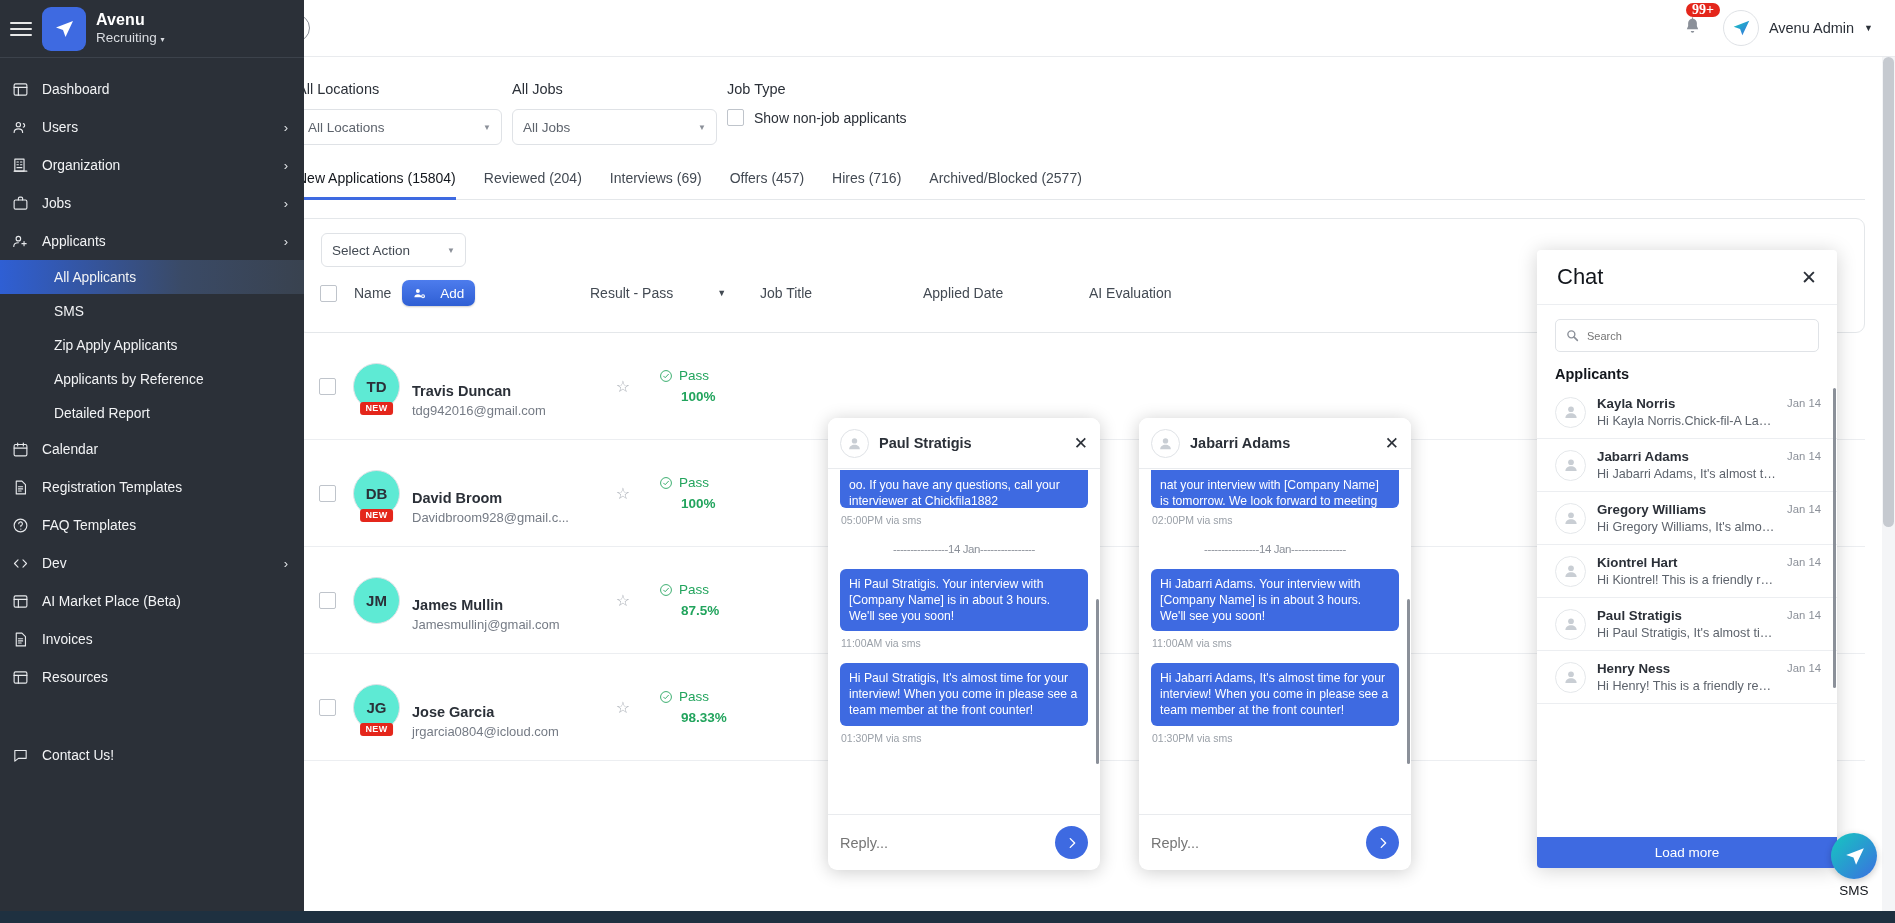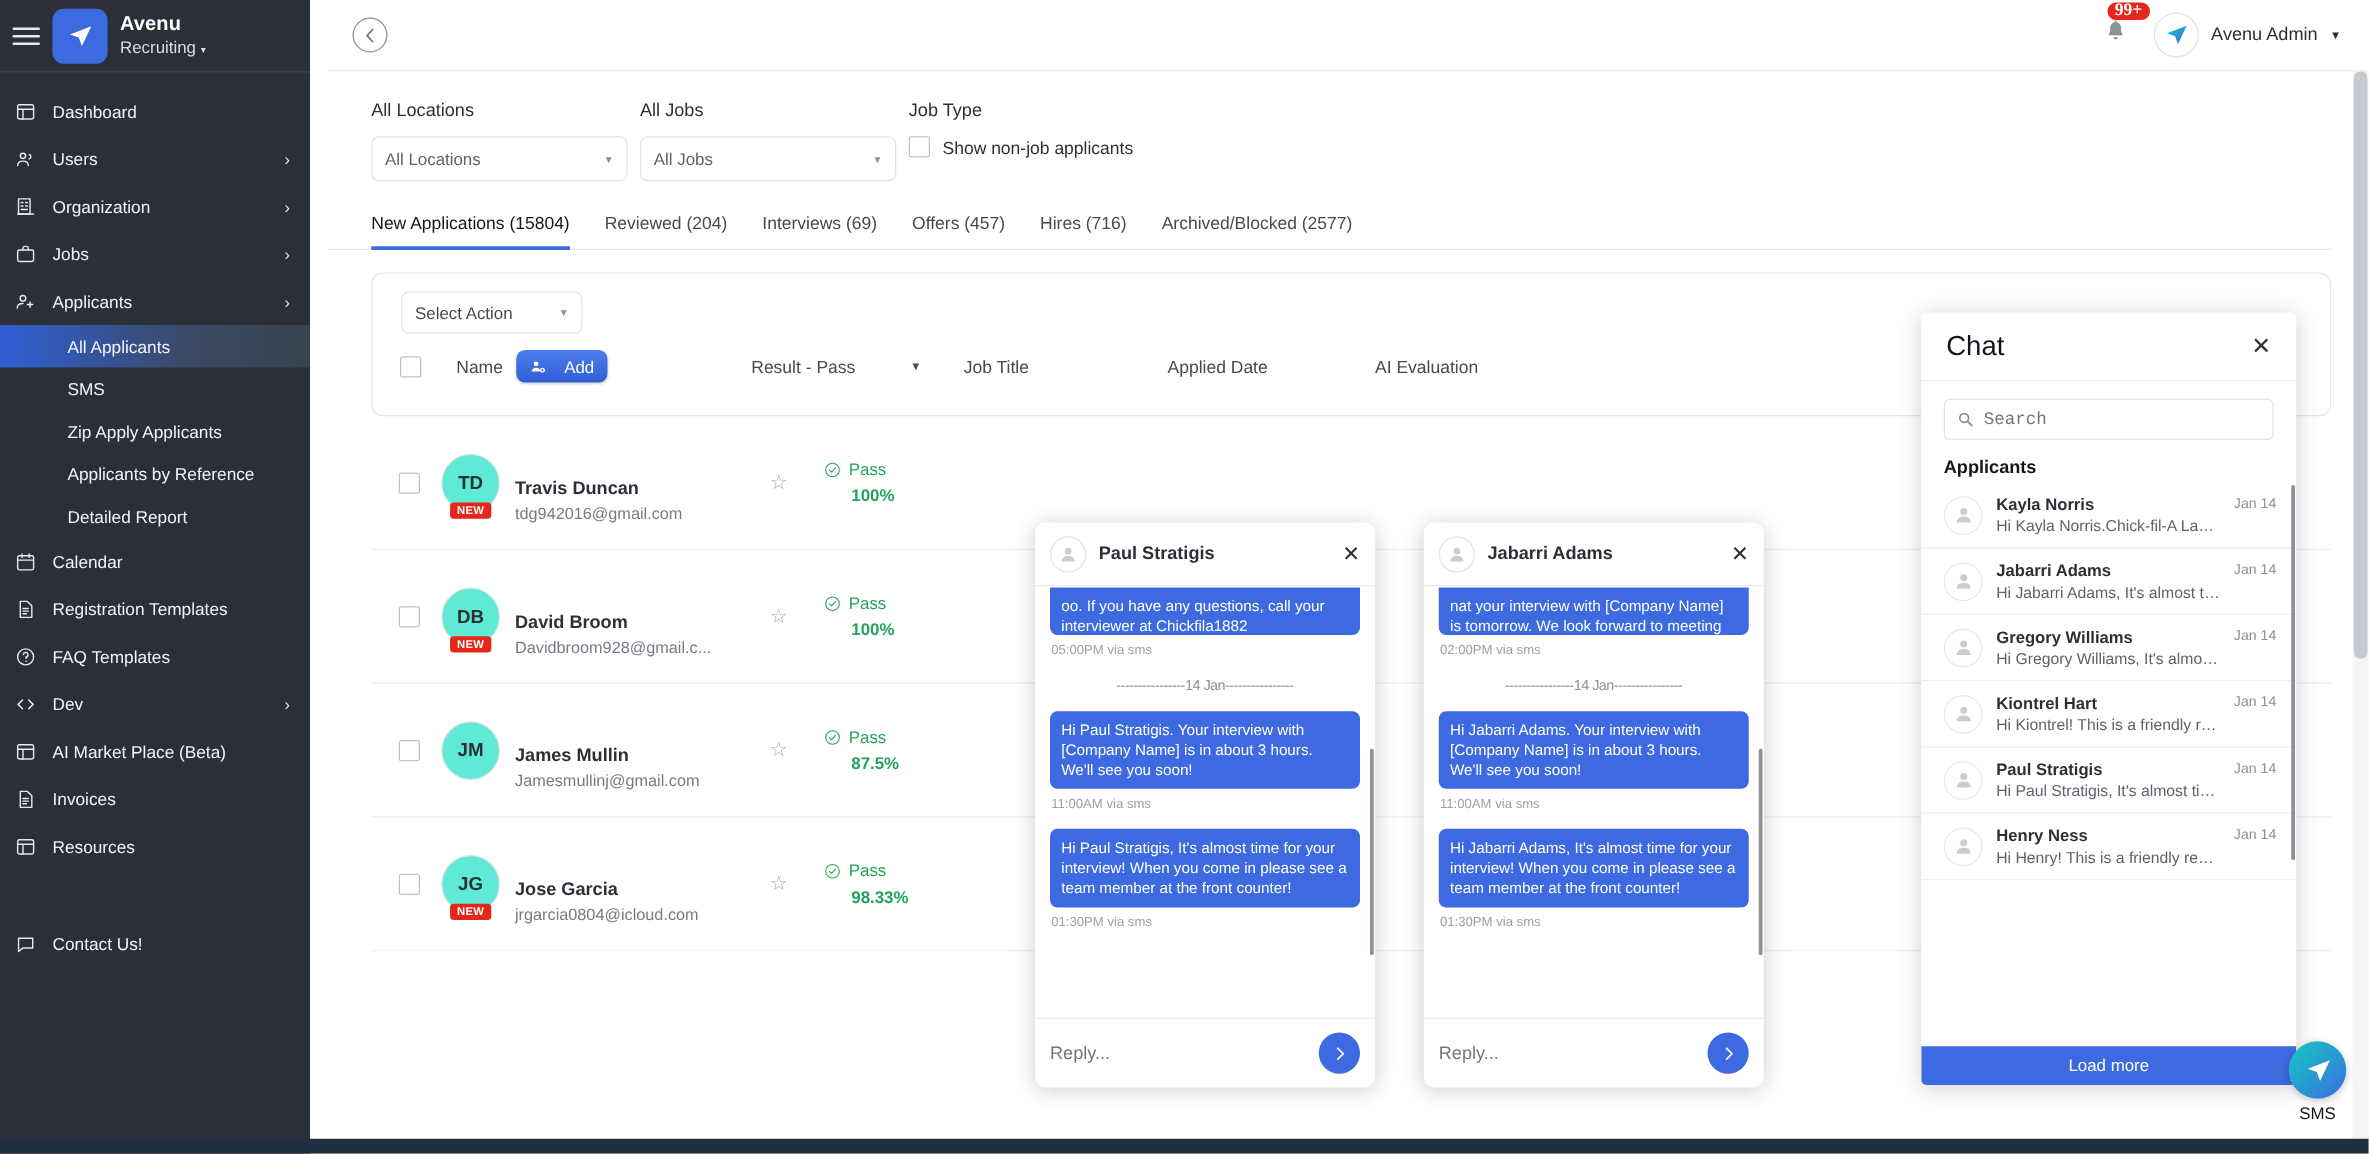--- a/index.html
+++ b/index.html
@@ -6,21 +6,21 @@
   html, body {
     width: 1895px; height: 923px;
     font-family: "Liberation Sans", sans-serif;
     background: #ffffff;
     overflow: hidden;
   }
   #app { position: relative; width: 1895px; height: 923px; }
 
   
   .sidebar {
-    position: absolute; left: 0; top: 0; width: 248px; height: 923px;
+    position: absolute; left: 0; top: 0; width: 304px; height: 923px;
     background: #2b3038; color: #ffffff; z-index: 40;
     display: flex; flex-direction: column;
   }
   .sb-top { height: 57px; display: flex; align-items: center; padding: 0 10px; gap: 10px; }
   .hamburger { width: 22px; display: flex; flex-direction: column; gap: 4px; cursor: pointer; }
   .hamburger span { display: block; height: 2px; background: #e8e8e8; border-radius: 1px; }
   .sb-logo {
     width: 44px; height: 44px; border-radius: 9px;
     background: #3e6ae1; display: flex; align-items: center; justify-content: center;
   }
@@ -193,21 +193,21 @@
     z-index: 70; display: flex; flex-direction: column; overflow: hidden;
   }
   .cp-head { height: 55px; display: flex; align-items: center; padding: 0 20px; border-bottom: 1px solid #eceef1;}
   .cp-title { font-size: 22px; color: #12161c; flex: 1;}
   .cp-x { font-size: 19px; color: #2b3038; cursor: pointer; line-height:1;}
   .cp-search-wrap { padding: 14px 18px 6px; }
   .cp-search {
     height: 33px; border: 1px solid #e0e3e7; border-radius: 5px; display: flex;
     align-items: center; padding: 0 10px; gap: 8px;
   }
-  .cp-search input { border: none; outline: none; font-size: 14px; color: #b91c1c; font-family: Liberation Mono, monospace; flex:1; background: transparent;}
+  .cp-search input { border: none; outline: none; font-size: 11px; color: #b91c1c; font-family: Liberation Sans, sans-serif; flex:1; background: transparent;}
   .cp-sec { font-size: 14.5px; font-weight: 700; color: #12161c; padding: 8px 18px 4px;}
   .cp-list { flex: 1; overflow: hidden; position: relative; }
   .cp-item {
     display: flex; align-items: center; gap: 11px; padding: 10px 16px 10px 18px;
     border-bottom: 1px solid #eceef1; cursor: pointer;
   }
   .cp-av {
     width: 31px; height: 31px; border-radius: 50%; border: 1px solid #e5e8eb; flex: 0 0 31px;
     display: flex; align-items: center; justify-content: center; background: #fff;
   }
@@ -471,21 +471,21 @@
         <div class="tab">Archived/Blocked (2577)</div>
       </div>
 
     <div class="panel">
       <div class="sel-action">
         <span>Select Action</span>
         <span class="arw">▼</span>
       </div>
       <div class="thead">
         <div class="row-cb"></div>
-        <div class="th th-name" style="margin-left:28px;width:236px">
+        <div class="th th-name" style="margin-left:17px;width:236px">
           <span>Name</span>
           <button class="addbtn">
             <svg width="13" height="13" viewBox="0 0 24 24">
                 <circle cx="9" cy="7.5" r="3.6" fill="#fff"></circle>
                 <path d="M2.5 19c0-3.6 2.9-5.6 6.5-5.6s6.5 2 6.5 5.6z" fill="#fff"></path>
                 <circle cx="18.5" cy="17" r="3.6" fill="#fff"></circle>
                 <path d="M18.5 15v4M16.5 17h4" stroke="#2f5fd4" stroke-width="1.1"></path>
               </svg>
             <span>Add</span>
           </button>

